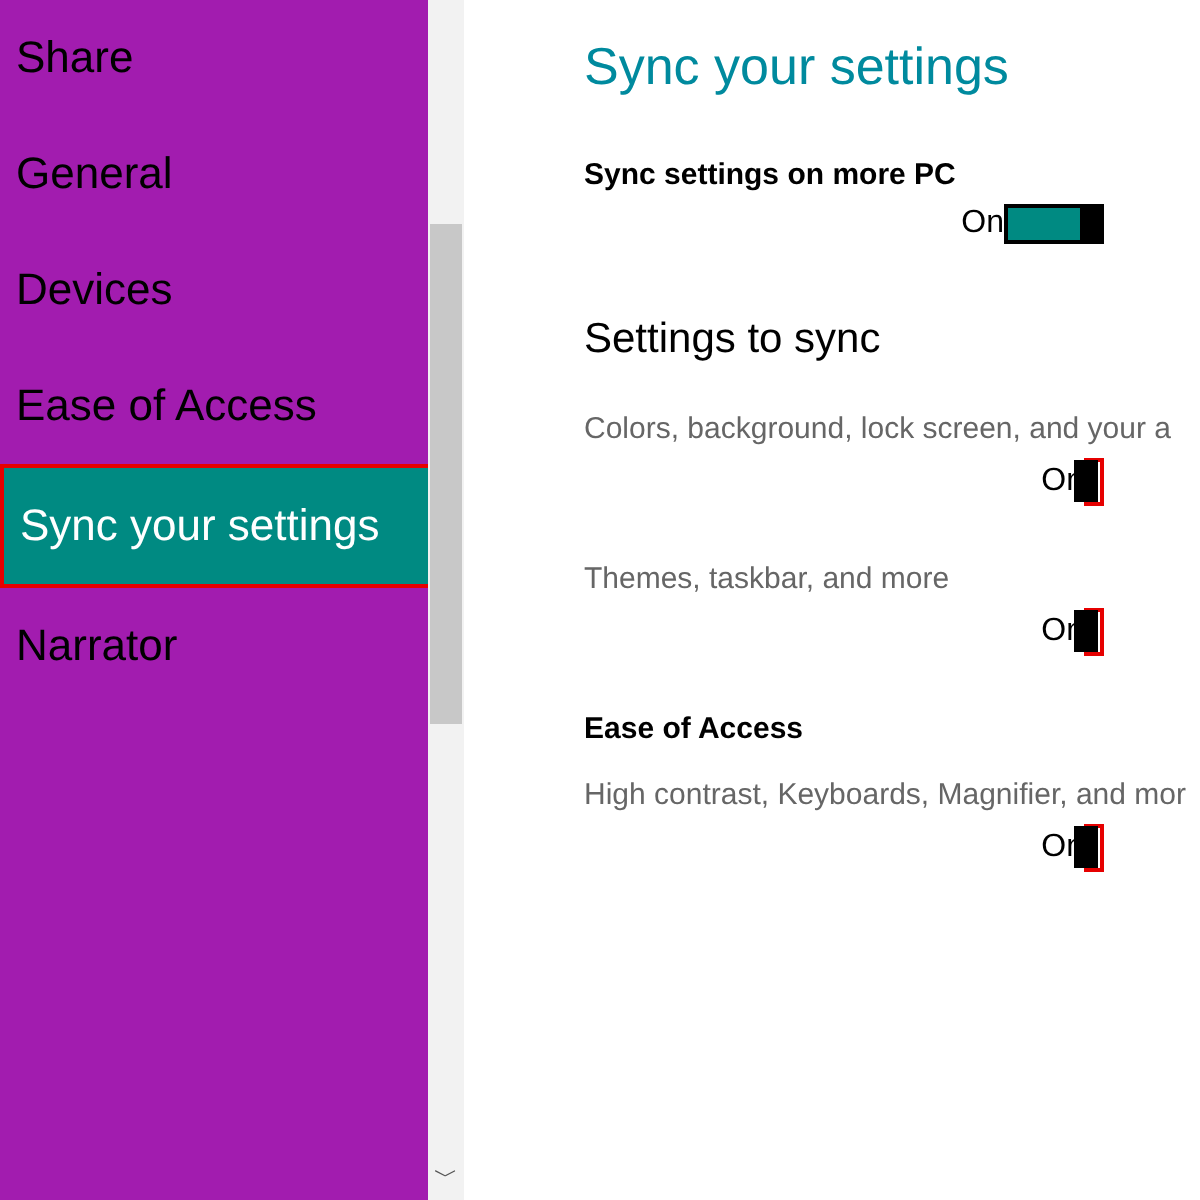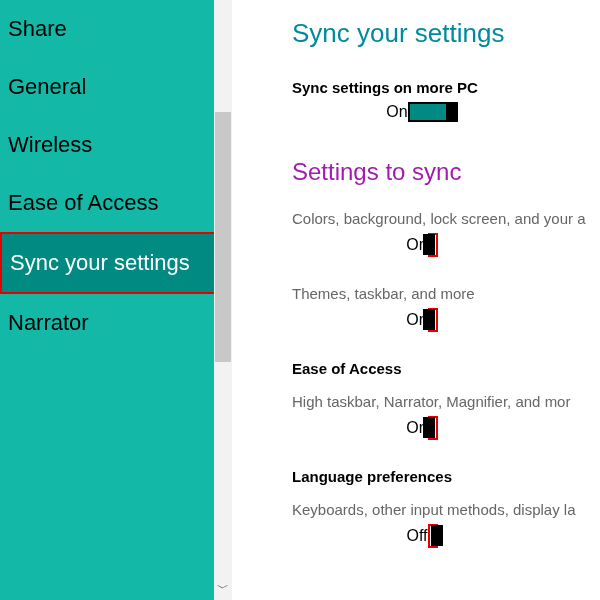--- a/index.html
+++ b/index.html
@@ -5,21 +5,21 @@
     * { margin: 0; padding: 0; box-sizing: border-box; }
     body {
       font-family: "Segoe UI", Arial, sans-serif;
       width: 600px; height: 600px;
       display: flex;
       background: #fff;
       overflow: hidden;
     }
     .sidebar {
       width: 232px;
-      background: #14b8a6;
+      background: #a21caf;
       display: flex;
       flex-direction: column;
       position: relative;
     }
     .sidebar-item {
       padding: 16px 8px 16px 8px;
       font-size: 22px;
       font-weight: 300;
       color: #000;
       cursor: pointer;
@@ -60,43 +60,43 @@
       position: relative;
       overflow: hidden;
     }
     .page-title {
       color: #008a9e;
       font-size: 26px;
       font-weight: 400;
       margin-bottom: 30px;
     }
     .section-title {
-      color: #a21caf;
-      font-size: 24px;
+      color: #000000;
+      font-size: 21px;
       font-weight: 400;
       margin-top: 36px;
       margin-bottom: 24px;
     }
     .setting-group { margin-bottom: 28px; }
     .setting-label {
       font-size: 15px;
       font-weight: 600;
       color: #000;
     }
     .setting-desc {
       font-size: 15px;
       font-weight: 400;
       color: #666;
       margin-top: 16px;
       white-space: nowrap;
     }
     .setting-row {
       display: flex;
       align-items: center;
-      justify-content: center;
+      justify-content: flex-end;
       margin-top: 6px;
       width: 260px;
     }
     .setting-state {
       font-size: 16px;
       color: #000;
     }
     .toggle {
       width: 50px; height: 20px;
       border: 2px solid #000;
@@ -115,21 +115,21 @@
     .toggle.off .knob { left: -2px; }
     .toggle.off { background: #b8b8b8; }
     .hl { border: 2px solid #e60000; padding: 1px; display:inline-block; }
   </style>
 </head>
 <body>
 
 <div class="sidebar">
   <div class="sidebar-item">Share</div>
   <div class="sidebar-item">General</div>
-  <div class="sidebar-item">Wireless</div>
+  <div class="sidebar-item">Devices</div>
   <div class="sidebar-item">Ease of Access</div>
   <div class="sidebar-item selected">Sync your settings</div>
   <div class="sidebar-item">Narrator</div>
 
   <div class="scroll-track">
     <div class="scroll-thumb"></div>
     <div class="scroll-arrow down">﹀</div>
   </div>
 </div>
 
@@ -159,28 +159,20 @@
   <div class="setting-group">
     <div class="setting-desc">Themes, taskbar, and more</div>
     <div class="setting-row">
       <span class="setting-state">On</span>
       <span class="hl"><span class="toggle on"><span class="knob"></span></span></span>
     </div>
   </div>
 
   <div class="setting-group">
     <div class="setting-label">Ease of Access</div>
-    <div class="setting-desc">High taskbar, Narrator, Magnifier, and mor</div>
+    <div class="setting-desc">High contrast, Keyboards, Magnifier, and mor</div>
     <div class="setting-row">
       <span class="setting-state">On</span>
       <span class="hl"><span class="toggle on"><span class="knob"></span></span></span>
     </div>
   </div>
 
-  <div class="setting-group">
-    <div class="setting-label">Language preferences</div>
-    <div class="setting-desc">Keyboards, other input methods, display la</div>
-    <div class="setting-row">
-      <span class="setting-state">Off</span>
-      <span class="hl"><span class="toggle off"><span class="knob"></span></span></span>
-    </div>
-  </div>
 </div>
 
 </body></html>

